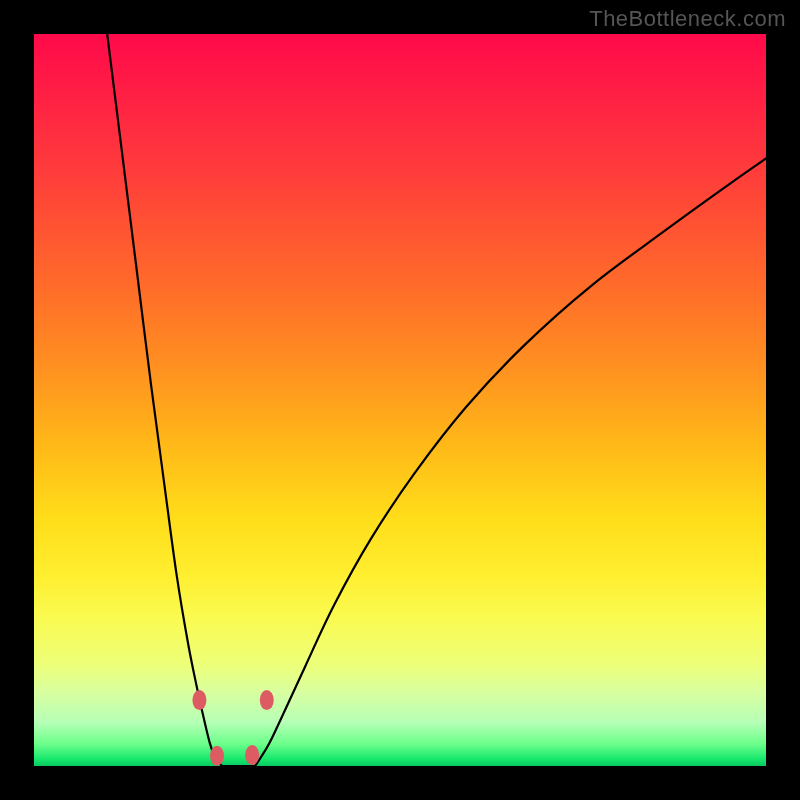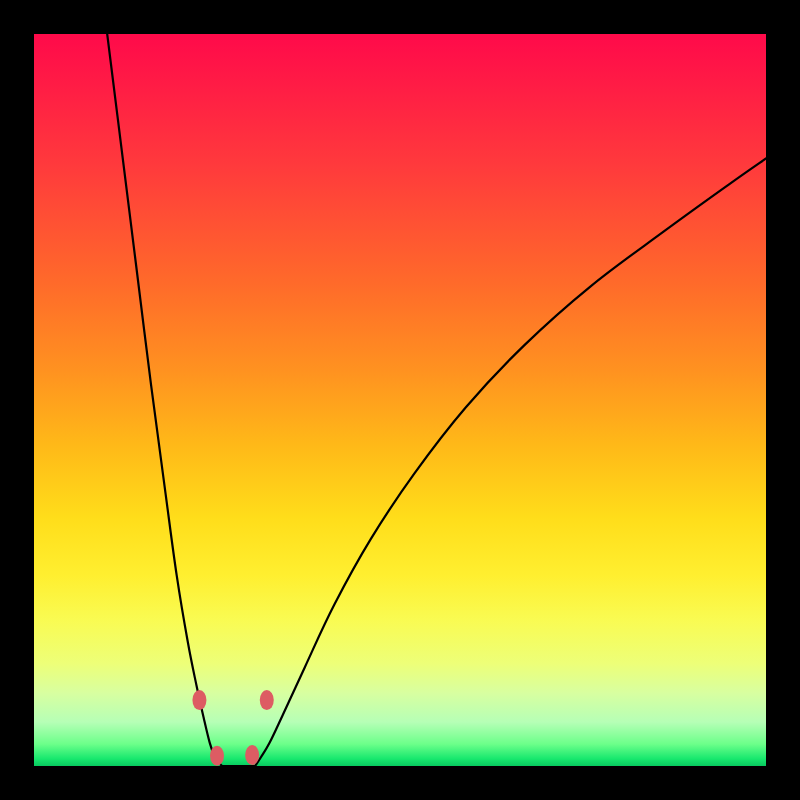--- a/index.html
+++ b/index.html
@@ -65,20 +65,21 @@
     height: 100%;
   }
   .marker {
     fill: #dd5c63;
   }
 </style>
 </head>
 <body>
 
 <div class="frame">
+  <div class="watermark">TheBottleneck.com</div>
 
   <div class="plot">
     <div class="gradient"></div>
     <svg class="curve" viewBox="0 0 732 732" preserveAspectRatio="none">
       <path id="curve-path" fill="none" stroke="#000" stroke-width="2.2" stroke-linecap="round" d="M 73.20 0.00 C 75.84 21.08, 82.57 74.96, 87.84 117.12 C 93.11 159.28, 97.21 192.08, 102.48 234.24 C 107.75 276.40, 111.85 310.51, 117.12 351.36 C 122.39 392.21, 127.15 426.90, 131.76 461.16 C 136.37 495.42, 138.79 515.33, 142.74 541.68 C 146.69 568.03, 150.16 587.80, 153.72 607.56 C 157.28 627.32, 159.61 637.65, 162.50 651.48 C 165.40 665.31, 167.45 674.14, 169.82 684.42 C 172.20 694.70, 173.84 701.99, 175.68 708.58 C 177.52 715.16, 178.49 717.46, 180.07 721.02 C 181.65 724.58, 183.01 726.36, 184.46 728.34 C 185.91 730.32, 187.47 731.34, 188.12 732.00 L 221.06 732.00 C 222.12 730.42, 224.28 727.43, 226.92 723.22 C 229.56 719.00, 231.75 716.22, 235.70 708.58 C 239.66 700.93, 242.56 694.33, 248.88 680.76 C 255.20 667.19, 261.62 652.94, 270.84 633.18 C 280.06 613.42, 288.26 594.02, 300.12 570.96 C 311.98 547.90, 322.23 528.80, 336.72 505.08 C 351.21 481.36, 363.51 462.92, 380.64 439.20 C 397.77 415.48, 412.12 396.38, 431.88 373.32 C 451.64 350.26, 468.04 332.84, 490.44 311.10 C 512.84 289.36, 531.29 272.96, 556.32 252.54 C 581.35 232.12, 604.49 216.09, 629.52 197.64 C 654.55 179.19, 676.95 163.24, 695.40 150.06 C 713.85 136.88, 725.41 129.05, 732.00 124.44"></path>
       <g id="markers">
           <ellipse cx="165.43" cy="666.12" rx="7" ry="10" class="marker"></ellipse>
           <ellipse cx="232.78" cy="666.12" rx="7" ry="10" class="marker"></ellipse>
           <ellipse cx="183.00" cy="721.75" rx="7" ry="10" class="marker"></ellipse>
           <ellipse cx="218.14" cy="721.02" rx="7" ry="10" class="marker"></ellipse>

